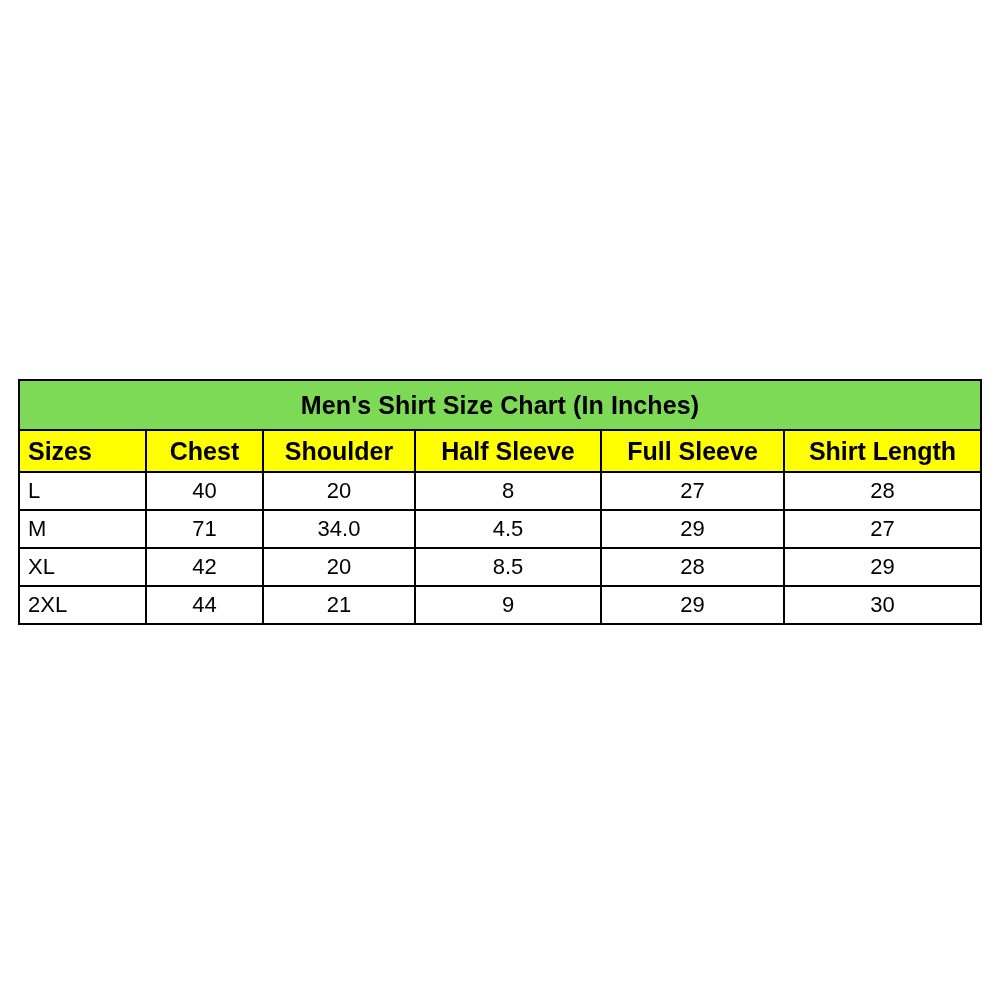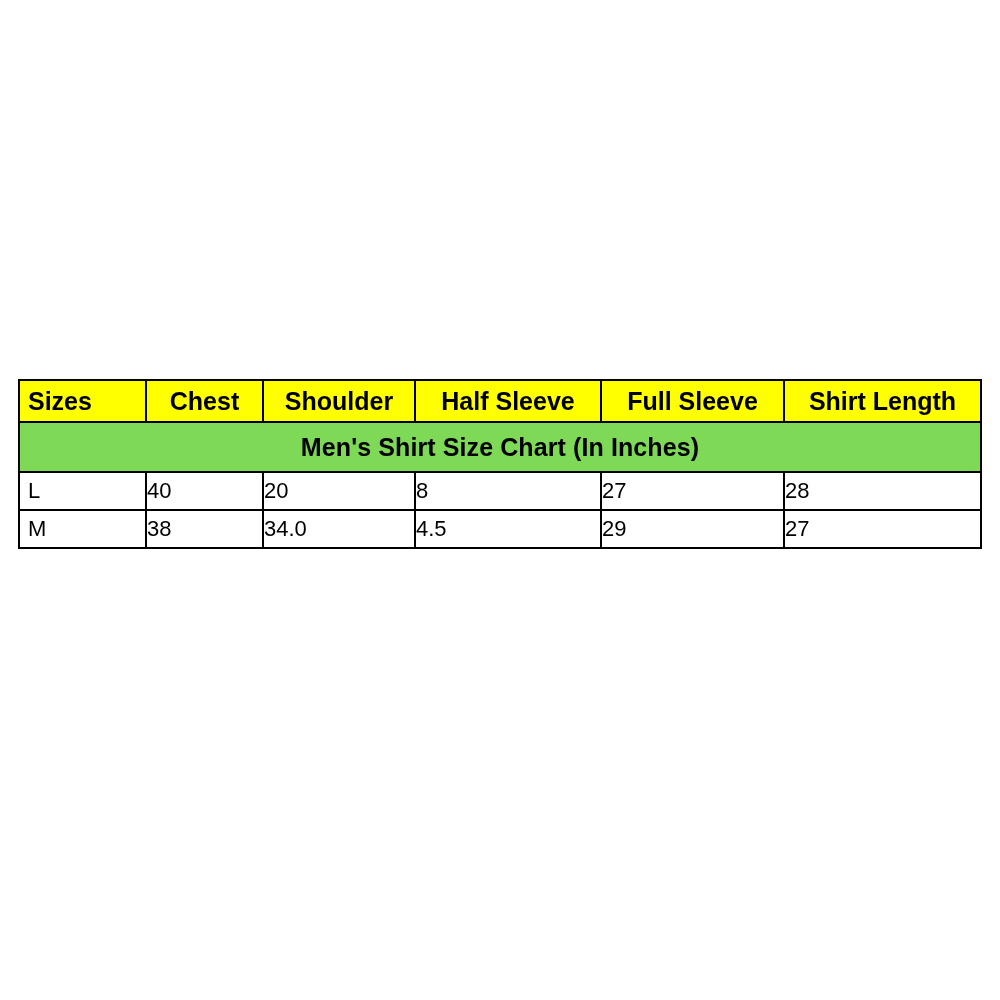--- a/index.html
+++ b/index.html
@@ -62,20 +62,21 @@
   .chart-head-cell.first {
     text-align: left;
     padding-left: 8px;
   }
 
   
   .chart-cell {
     height: 38px;
     font-size: 22px;
     color: #000000;
+    text-align: center;
     vertical-align: middle;
     background: #ffffff;
   }
   .chart-cell.first {
     text-align: left;
     padding-left: 8px;
   }
 
   
   col.c0 { width: 127px; }
@@ -93,45 +94,61 @@
     <colgroup>
       <col class="c0">
         <col class="c1">
         <col class="c2">
         <col class="c3">
         <col class="c4">
         <col class="c5">
     </colgroup>
     <tbody>
       <tr>
+        <td class="chart-title-cell" colspan="6">Men's Shirt Size Chart (In Inches)</td>
+      </tr>
+      <tr>
         <td class="chart-head-cell first">Sizes</td>
         <td class="chart-head-cell">Chest</td>
         <td class="chart-head-cell">Shoulder</td>
         <td class="chart-head-cell">Half Sleeve</td>
         <td class="chart-head-cell">Full Sleeve</td>
         <td class="chart-head-cell">Shirt Length</td>
-      </tr>
-      <tr>
-        <td class="chart-title-cell" colspan="6">Men's Shirt Size Chart (In Inches)</td>
       </tr>
 
       <tr>
         <td class="chart-cell first">L</td>
         <td class="chart-cell">40</td>
         <td class="chart-cell">20</td>
         <td class="chart-cell">8</td>
         <td class="chart-cell">27</td>
         <td class="chart-cell">28</td>
       </tr>
 
       <tr>
         <td class="chart-cell first">M</td>
-        <td class="chart-cell">38</td>
+        <td class="chart-cell">71</td>
         <td class="chart-cell">34.0</td>
         <td class="chart-cell">4.5</td>
         <td class="chart-cell">29</td>
         <td class="chart-cell">27</td>
       </tr>
 
+      <tr>
+        <td class="chart-cell first">XL</td>
+        <td class="chart-cell">42</td>
+        <td class="chart-cell">20</td>
+        <td class="chart-cell">8.5</td>
+        <td class="chart-cell">28</td>
+        <td class="chart-cell">29</td>
+      </tr>
 
+      <tr>
+        <td class="chart-cell first">2XL</td>
+        <td class="chart-cell">44</td>
+        <td class="chart-cell">21</td>
+        <td class="chart-cell">9</td>
+        <td class="chart-cell">29</td>
+        <td class="chart-cell">30</td>
+      </tr>
     </tbody>
   </table>
 </div>
 
 </body></html>

